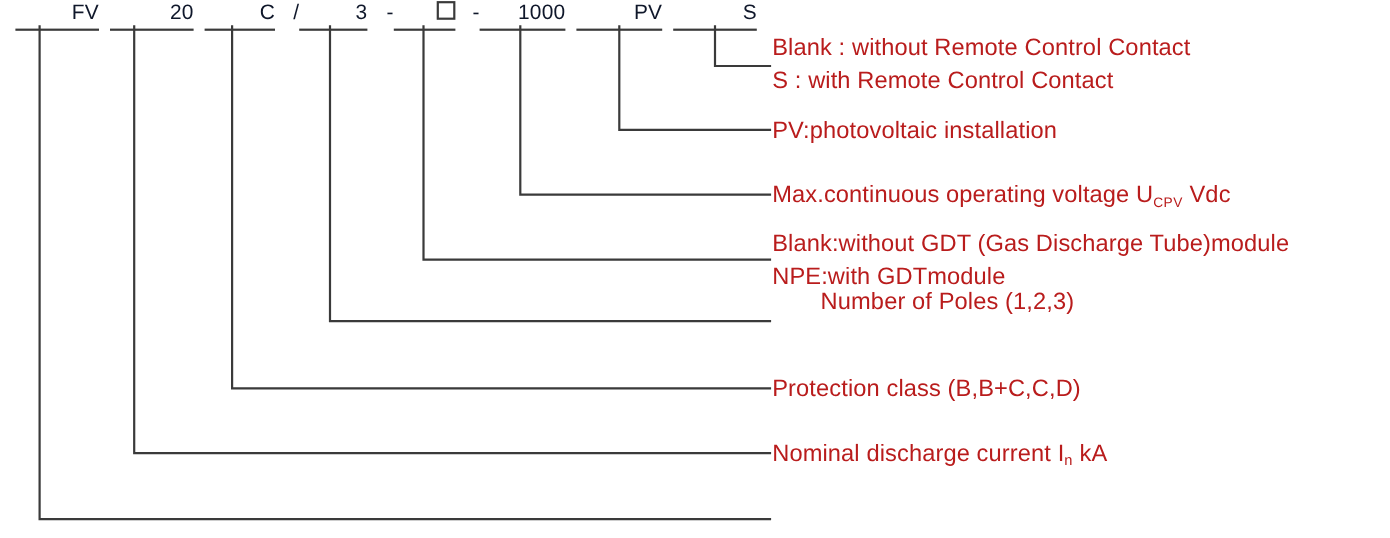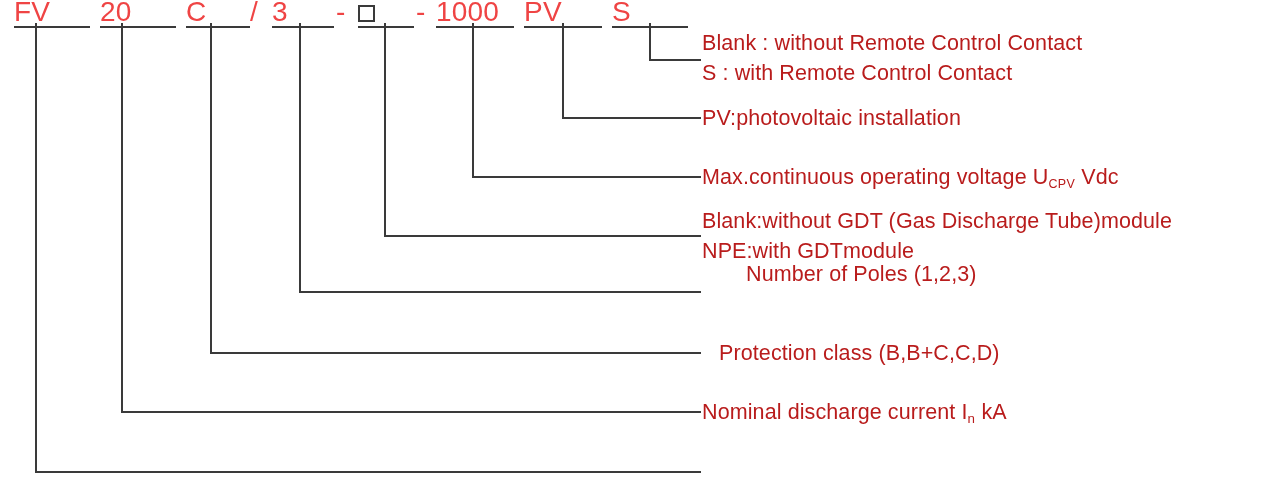--- a/index.html
+++ b/index.html
@@ -21,25 +21,25 @@
   #code-row {
     position: absolute;
     left: 0;
     top: 0;
     width: 700px;
     height: 30px;
   }
   .code-seg {
     position: absolute;
     top: 0;
-    text-align: left;
-    font-size: 28px;
+    text-align: right;
+    font-size: 19px;
     line-height: 24px;
     letter-spacing: 0.2px;
-    color: #ef4444;
+    color: #0f172a;
     white-space: nowrap;
   }
   .code-seg.underlined {
     border-bottom: 2px solid #3a3a3a;
     padding-bottom: 2px;
   }
   .code-seg.plain {
     border-bottom: none;
   }
   .box-glyph {
@@ -142,18 +142,18 @@
   <div class="desc" style="top:103px;">PV:photovoltaic installation</div>
 
   <div class="desc" style="top:162px;"><span>Max.continuous operating voltage U</span><span class="small-caps-sub">CPV</span> <span>Vdc</span></div>
 
   <div class="desc" style="top:206px;">Blank:without GDT (Gas Discharge Tube)module</div>
 
   <div class="desc" style="top:236px;">NPE:with GDTmodule</div>
 
   <div class="desc" style="top:259px;margin-left:44px;">Number of Poles (1,2,3)</div>
 
-  <div class="desc" style="top:338px;margin-left:17px;">Protection class (B,B+C,C,D)</div>
+  <div class="desc" style="top:338px;">Protection class (B,B+C,C,D)</div>
 
   <div class="desc" style="top:397px;text-align:right;"><span>Nominal discharge current I</span><sub>n</sub> <span>kA</span></div>
 
 
 </div>
 
 </body></html>

